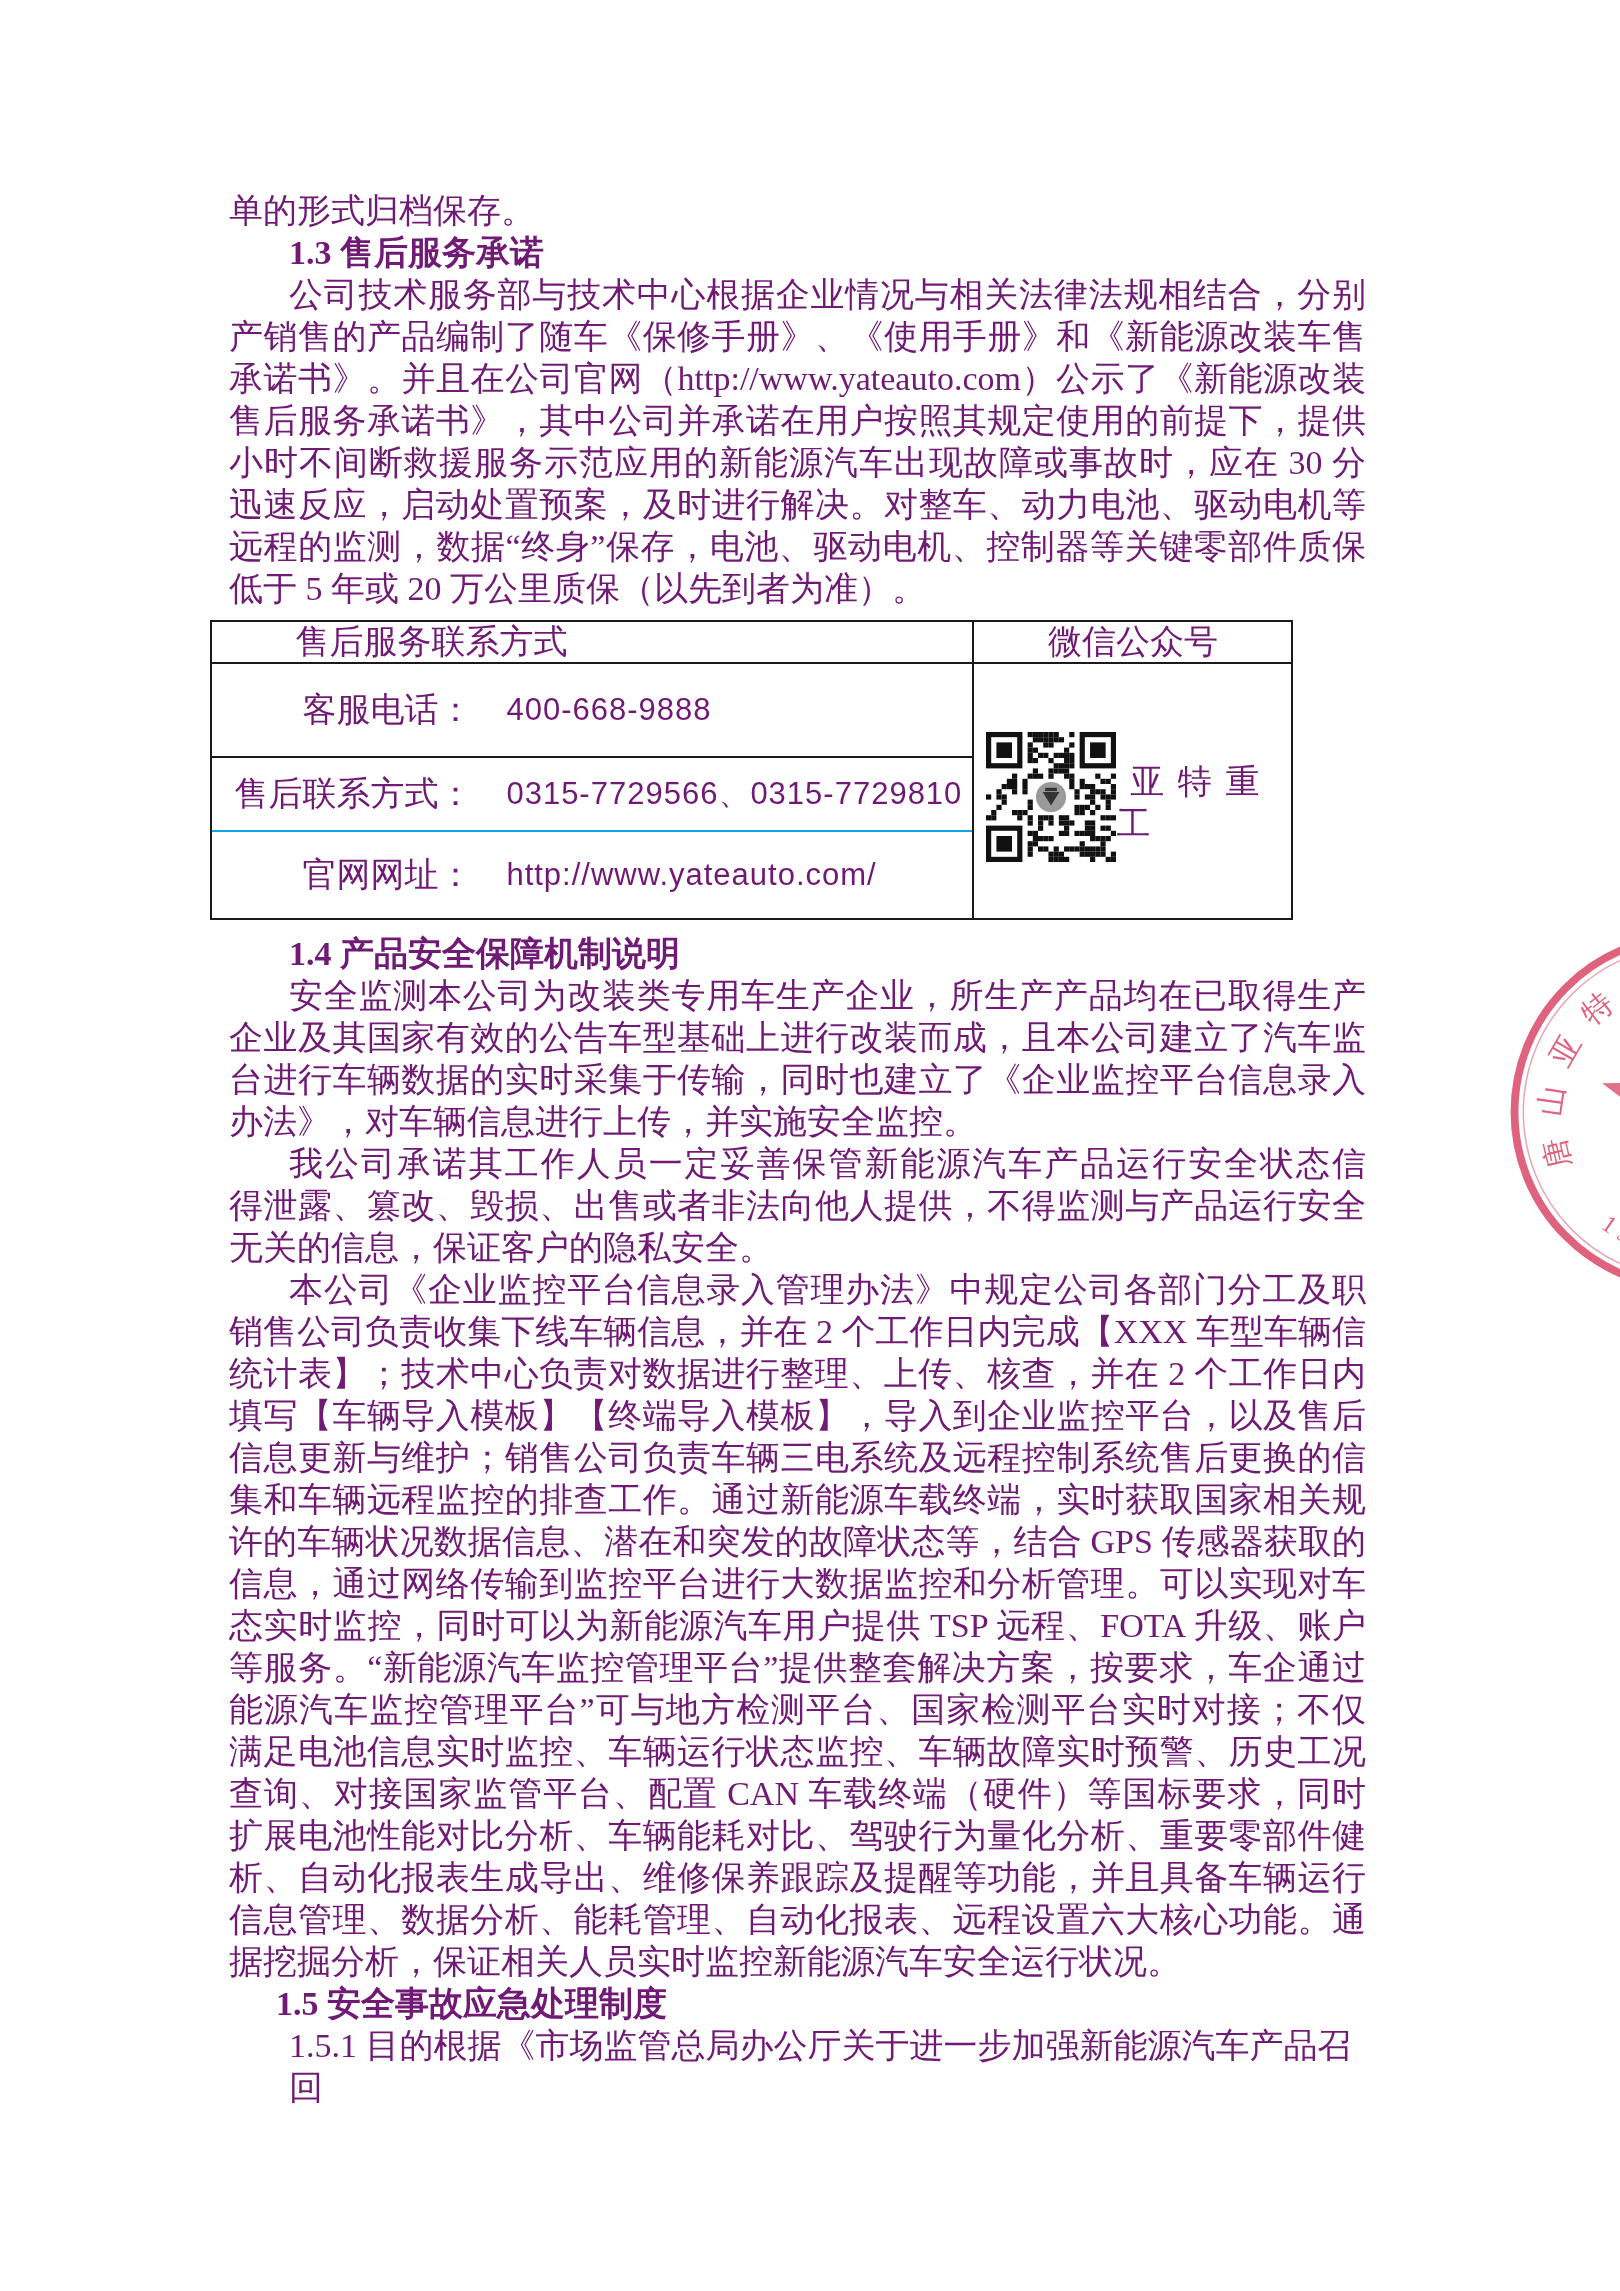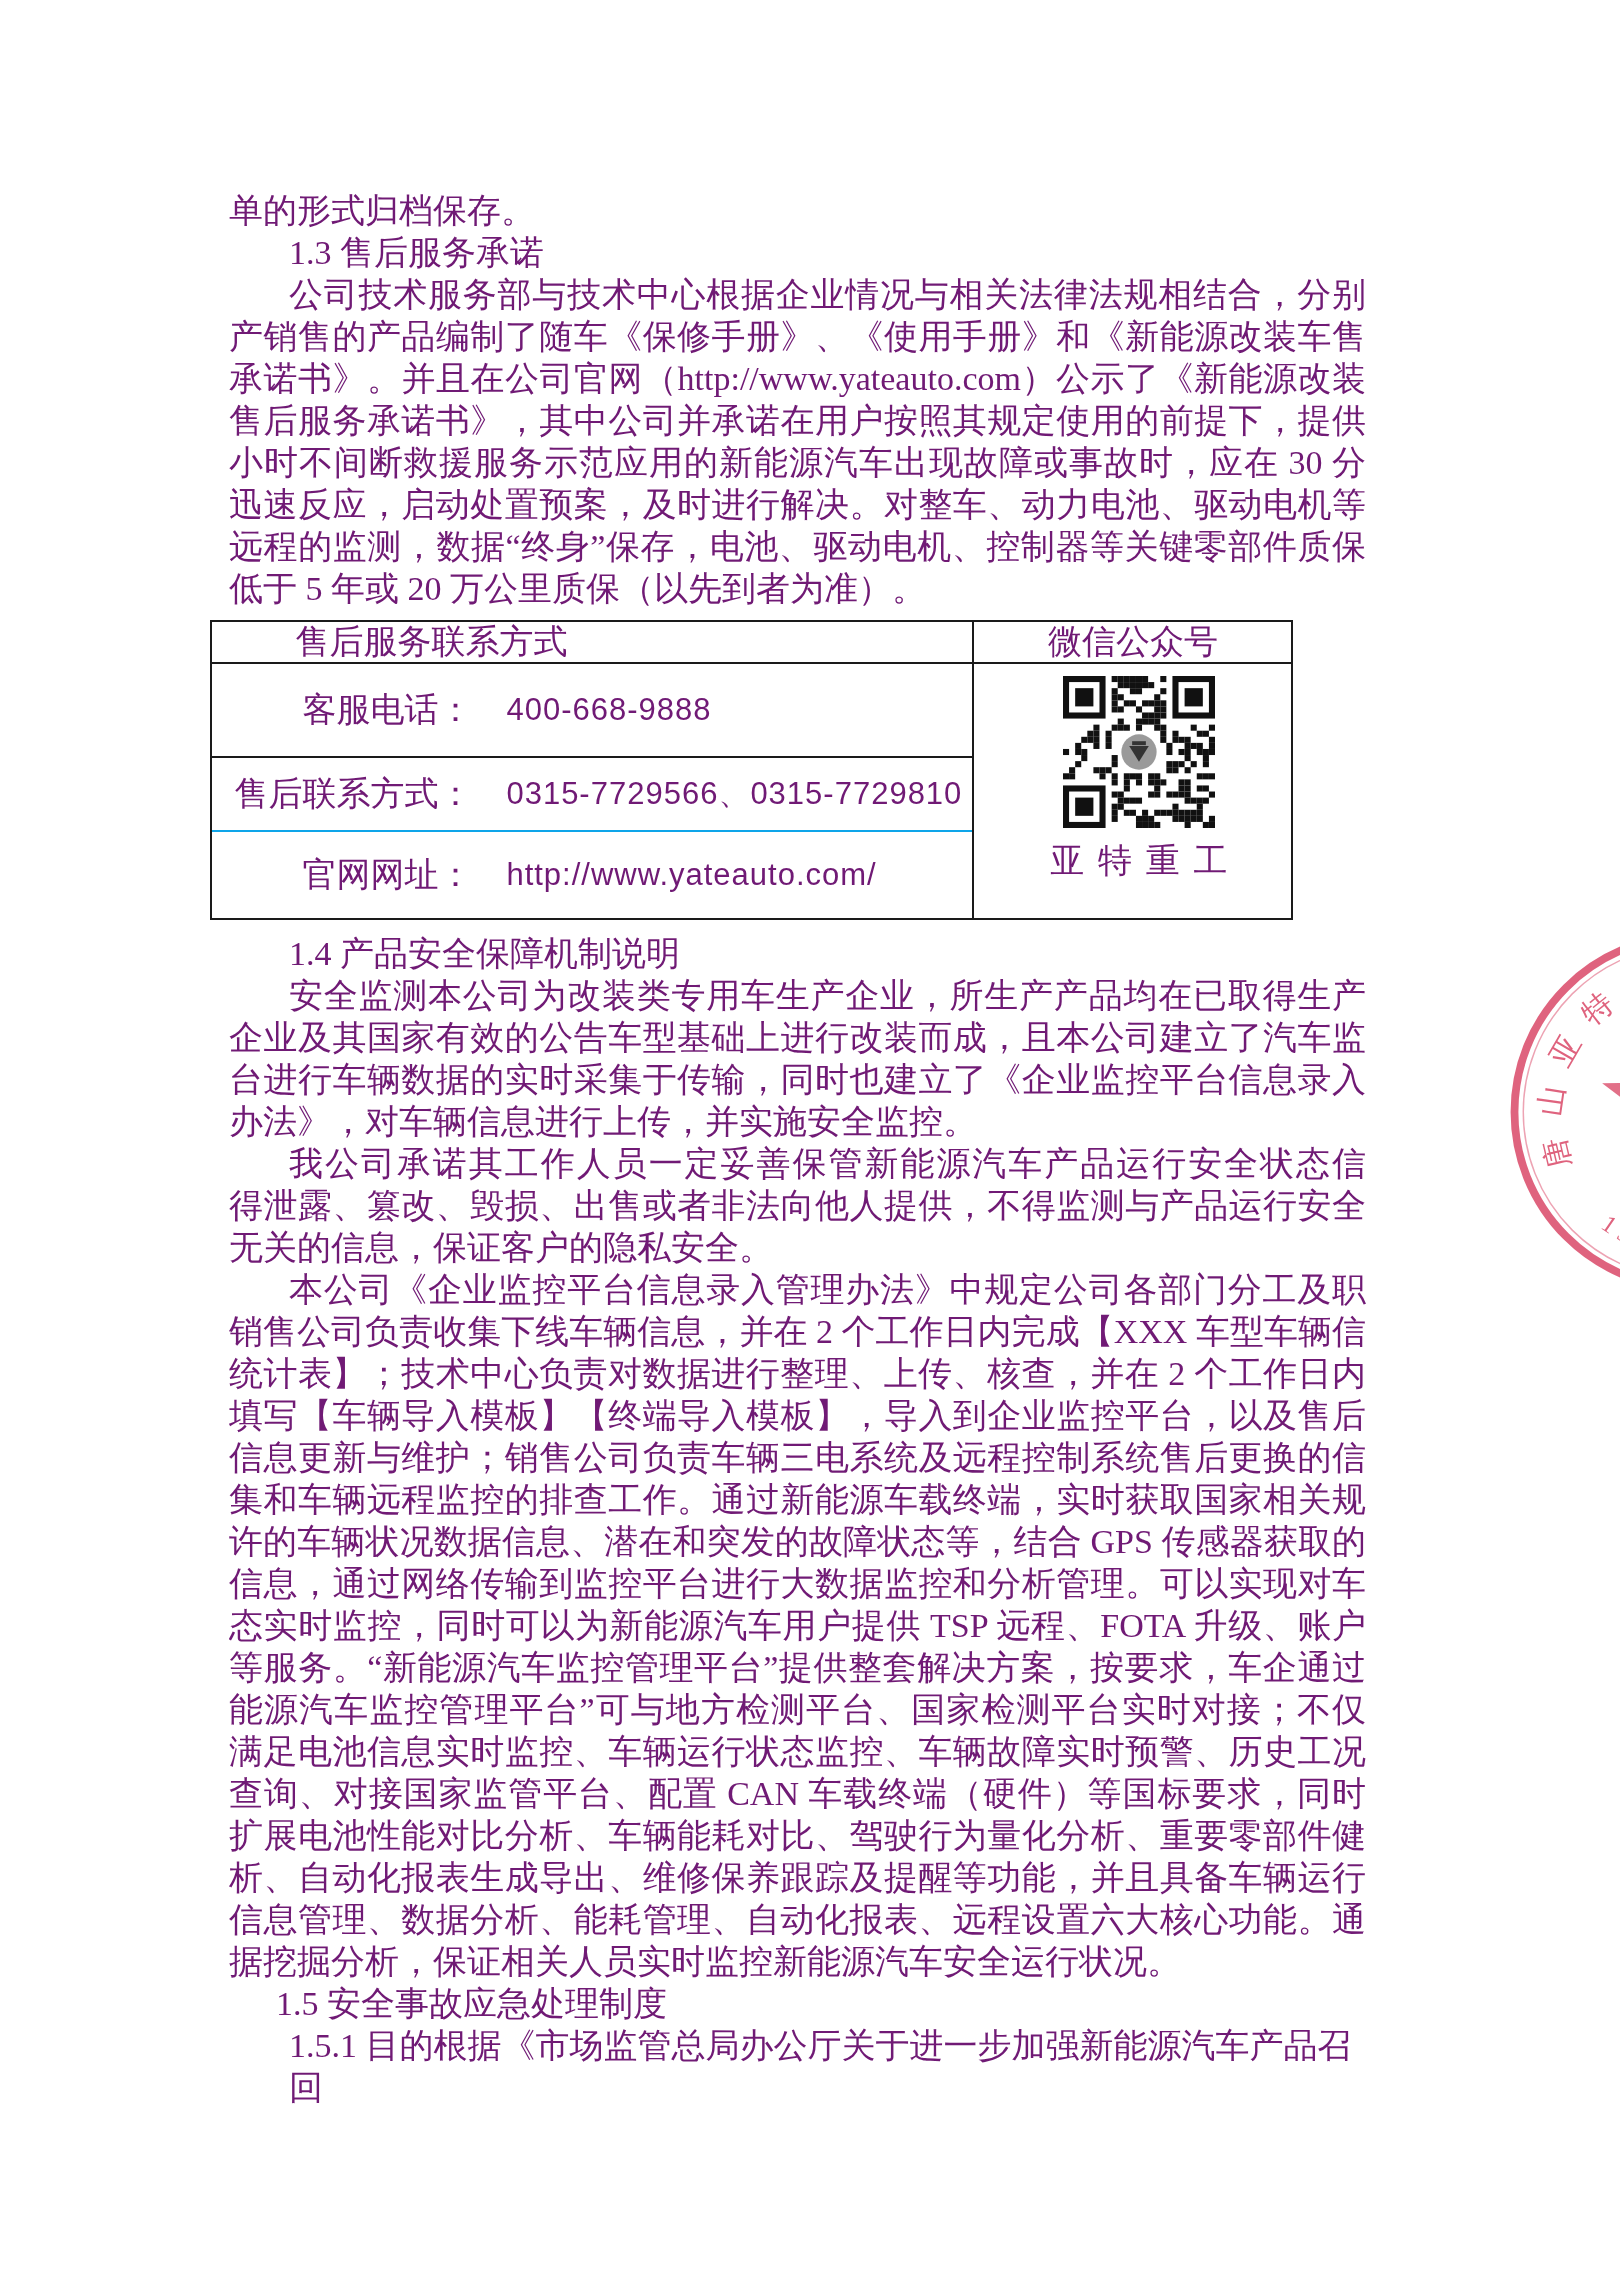--- a/index.html
+++ b/index.html
@@ -17,21 +17,21 @@
     position:absolute;
     left:229px;top:190px;
     width:1137px;
     font-size:34px;
     line-height:42px;
   }
   .line{height:42px;white-space:nowrap;}
   .para .line{white-space:normal;overflow:hidden;}
   .line.jl{text-align:justify;text-align-last:justify;}
   .line.indent{padding-left:60px;}
-  .heading{font-weight:normal;padding-left:60px;height:42px;}
+  .heading{font-weight:bold;padding-left:60px;height:42px;}
   .heading.h15{padding-left:47px;}
   .sub-line{padding-left:60px;height:42px;}
 
   
   .svc-table{
     position:relative;left:-18.6px;
     width:1083px;height:300px;
     margin-top:9.8px;margin-bottom:13.7px;
     border:2.9px solid #1a1a1a;
     box-sizing:border-box;
@@ -48,21 +48,21 @@
   }
   .col-left .t-header{padding-left:83px;}
   .col-right .t-header{justify-content:center;}
   .t-rows{display:flex;flex-direction:column;flex:1;}
   .t-row{display:flex;align-items:center;box-sizing:border-box;}
   .t-row:nth-of-type(1){height:94px;border-bottom:2px solid #1a1a1a;}
   .t-row:nth-of-type(2){height:74px;border-bottom:2px solid #0ea5e9;}
   .t-row:nth-of-type(3){flex:1;}
   .t-label{width:260px;text-align:right;flex:0 0 260px;}
   .t-value{margin-left:34px;font-family:Liberation Sans, sans-serif;font-size:31px;letter-spacing:1px;}
-  .qr-cell{flex:1;display:flex;flex-direction:column;align-items:center;padding-top:12.7px;margin-left:12px;}
+  .qr-cell{flex:1;display:flex;flex-direction:row;align-items:center;padding-top:12.7px;margin-left:12px;}
   .qr-caption{margin-top:11.8px;letter-spacing:13.7px;text-indent:13.7px;}
 
   
   .seal{
     position:absolute;top:916px;right:0;
     width:127px;height:392px;
     pointer-events:none;
     opacity:.88;
   }
   .seal text{font-family:"Liberation Serif","DejaVu Serif",serif;}

